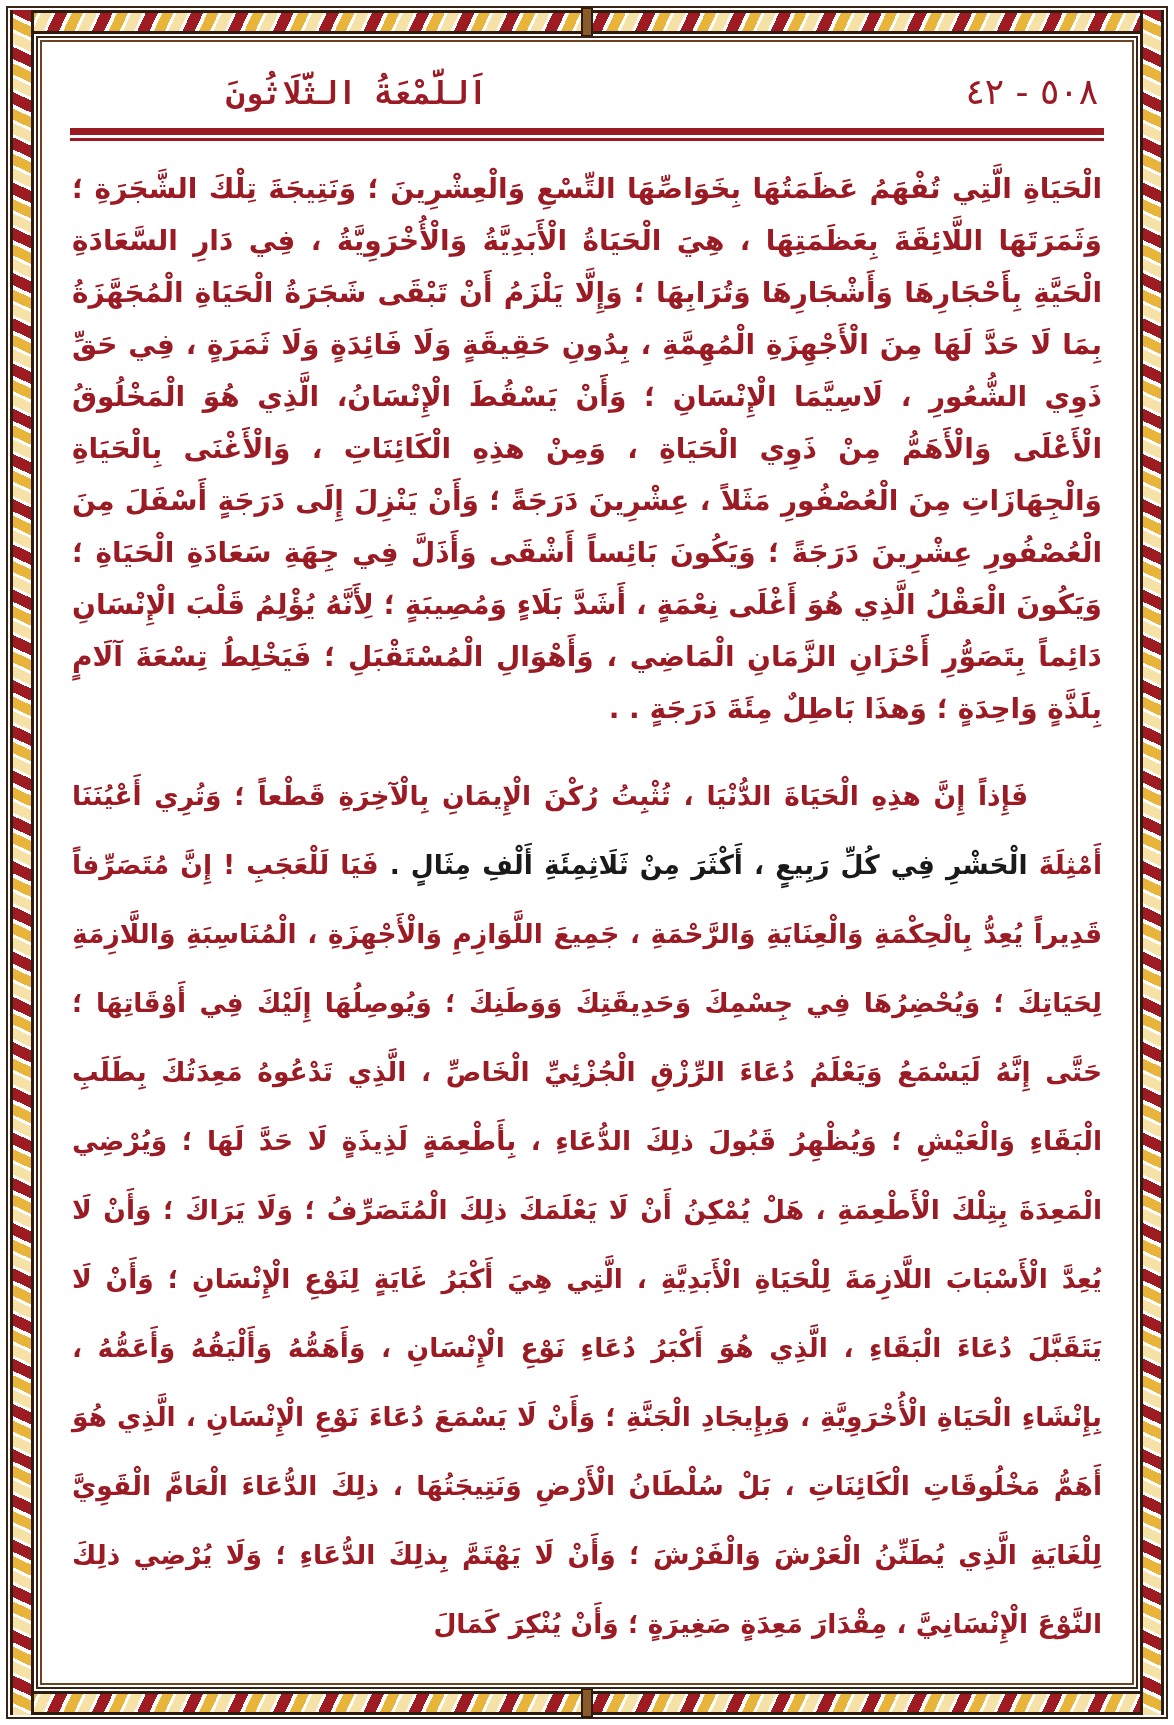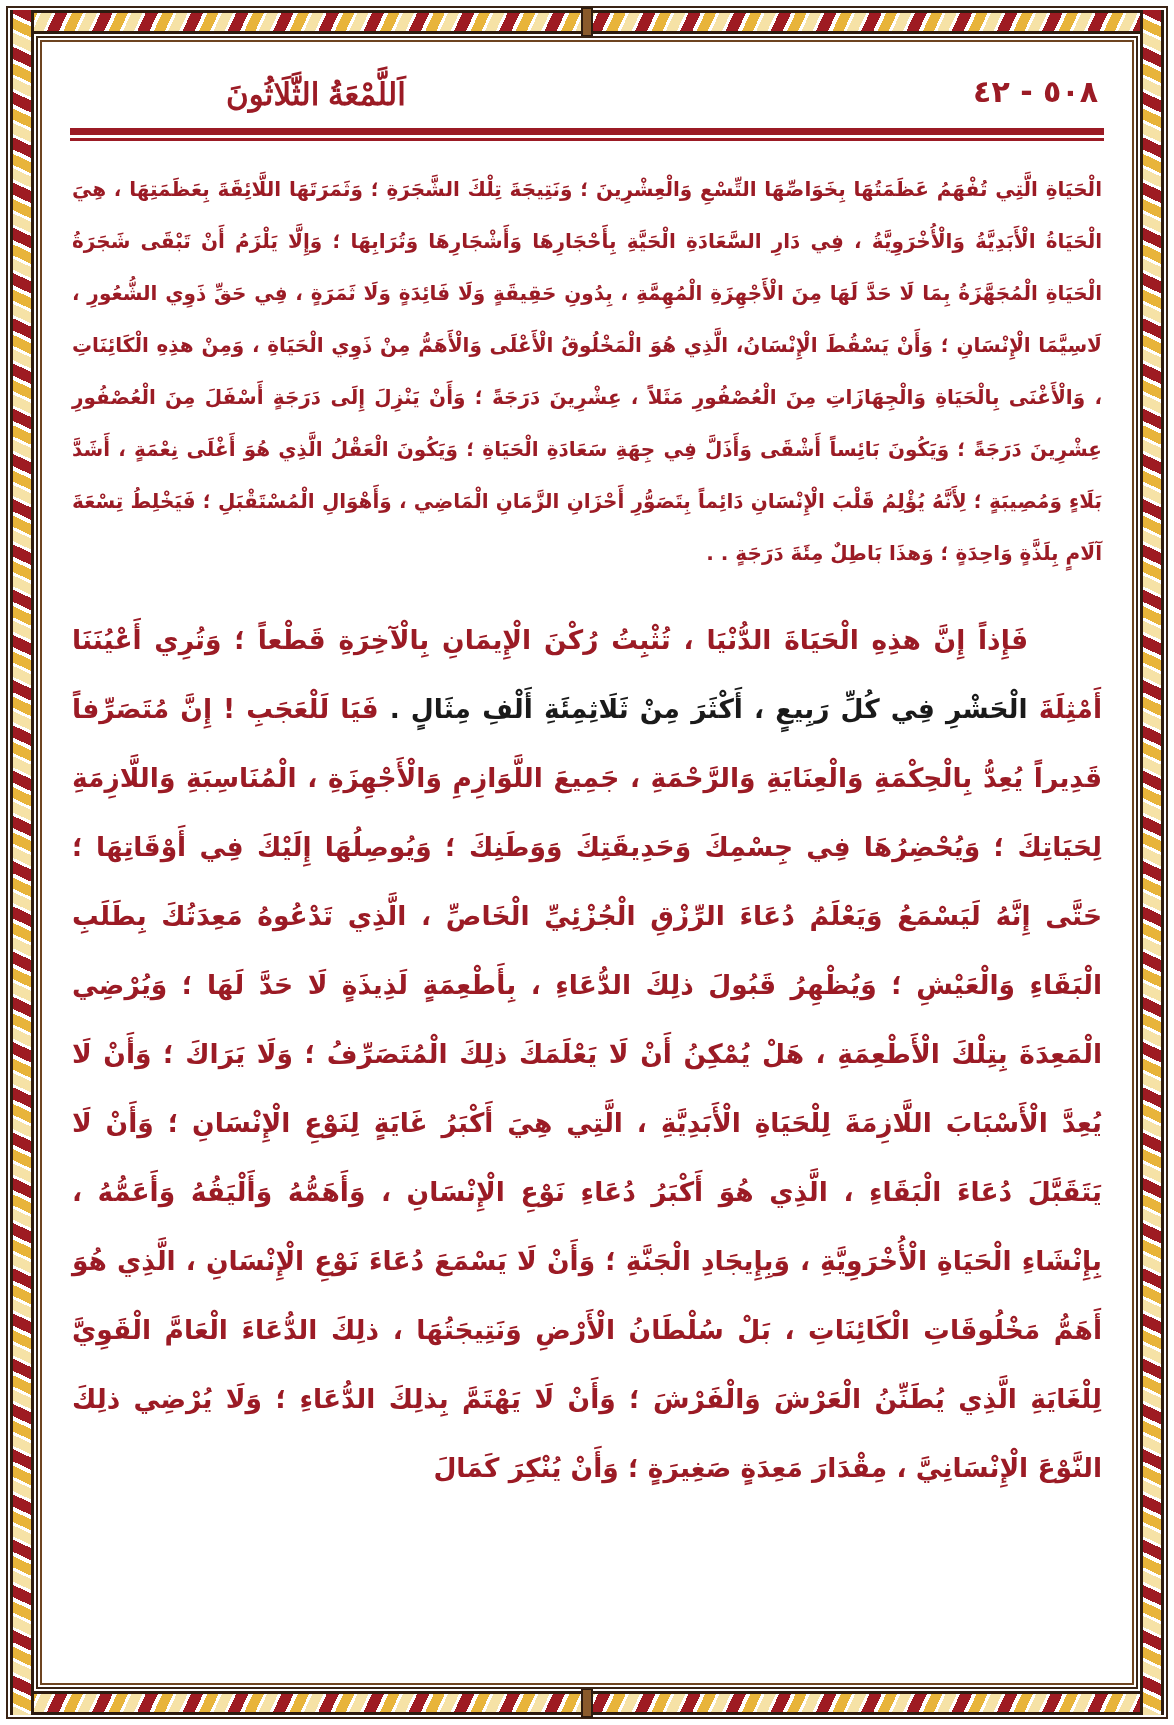--- a/index.html
+++ b/index.html
@@ -129,30 +129,30 @@
     align-items: center;
     justify-content: space-between;
     direction: rtl;
     padding: 0 14px 0 14px;
     box-sizing: border-box;
   }
 
   .page-number {
     color: #9b1b25;
     font-family: "DejaVu Sans", "Liberation Sans", sans-serif;
-    font-size: 30px;
-    font-weight: 700;
+    font-size: 36px;
+    font-weight: 400;
     letter-spacing: 1px;
     direction: rtl;
     white-space: nowrap;
   }
 
   .chapter-title {
     color: #9b1b25;
-    font-family: Liberation Sans, sans-serif;
+    font-family: Liberation Mono, monospace;
     font-size: 31px;
     font-weight: 700;
     direction: rtl;
     white-space: nowrap;
     margin-left: 150px;
     margin-top: 6px;
   }
 
   .rule {
     margin: 6px 8px 0 8px;
@@ -166,21 +166,21 @@
     direction: rtl;
     text-align: justify;
     text-justify: inter-word;
     padding: 22px 10px 0 10px;
     font-family: "DejaVu Sans", "Liberation Sans", sans-serif;
     color: #9b1b25;
   }
 
   .para {
     margin: 0 0 14px 0;
-    font-size: 20px;
+    font-size: 28px;
     line-height: 52px;
     text-align: justify;
     color: #9b1b25;
     font-weight: 700;
   }
 
   .para.indented {
     text-indent: 74px;
   }
 

